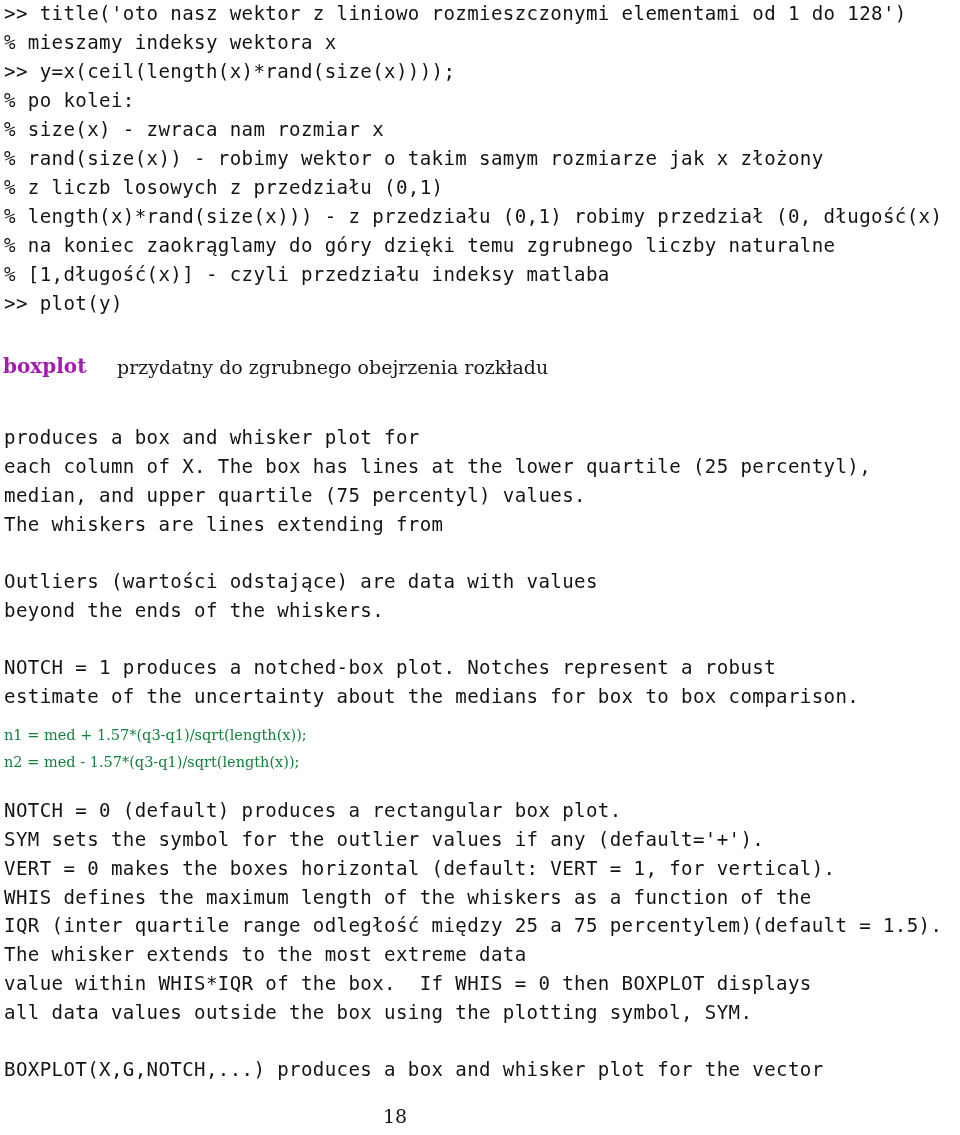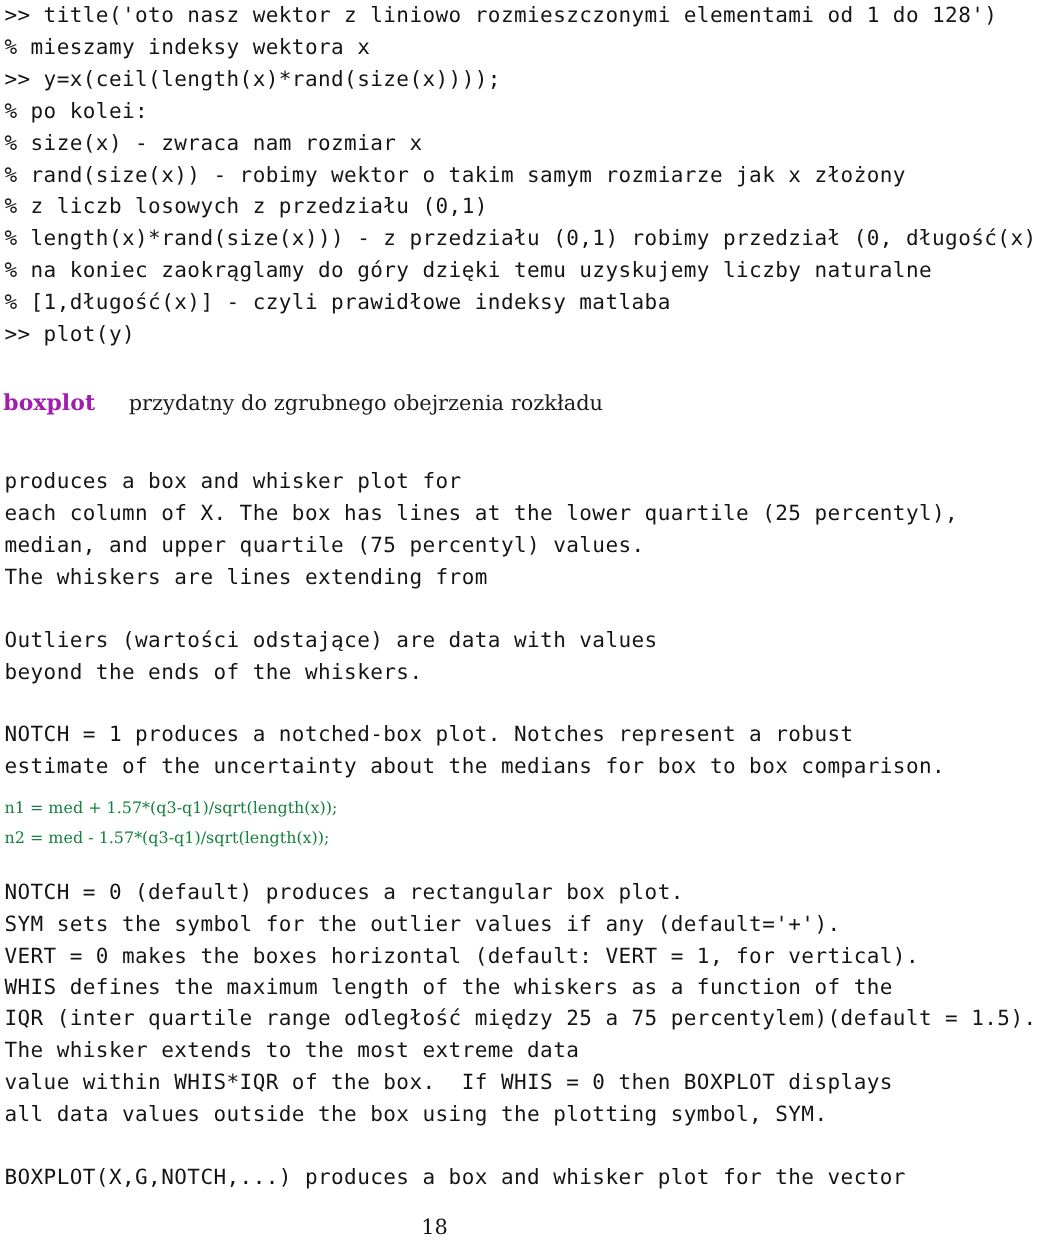--- a/index.html
+++ b/index.html
@@ -89,22 +89,22 @@
 <div class="page">
 
   <div class="vline" style="top:3px;">&gt;&gt; title('oto nasz wektor z liniowo rozmieszczonymi elementami od 1 do 128')</div>
   <div class="vline" style="top:32px;">% mieszamy indeksy wektora x</div>
   <div class="vline" style="top:61px;">&gt;&gt; y=x(ceil(length(x)*rand(size(x))));</div>
   <div class="vline" style="top:90px;">% po kolei:</div>
   <div class="vline" style="top:119px;">% size(x) - zwraca nam rozmiar x</div>
   <div class="vline" style="top:148px;">% rand(size(x)) - robimy wektor o takim samym rozmiarze jak x złożony</div>
   <div class="vline" style="top:177px;">% z liczb losowych z przedziału (0,1)</div>
   <div class="vline" style="top:206px;">% length(x)*rand(size(x))) - z przedziału (0,1) robimy przedział (0, długość(x)</div>
-  <div class="vline" style="top:235px;">% na koniec zaokrąglamy do góry dzięki temu uzyskujemy liczby naturalne</div>
-  <div class="vline" style="top:264px;">% [1,długość(x)] - czyli prawidłowe indeksy matlaba</div>
+  <div class="vline" style="top:235px;">% na koniec zaokrąglamy do góry dzięki temu zgrubnego liczby naturalne</div>
+  <div class="vline" style="top:264px;">% [1,długość(x)] - czyli przedziału indeksy matlaba</div>
   <div class="vline" style="top:293px;">&gt;&gt; plot(y)</div>
 
   <div class="fn-heading" style="top:355px;">boxplot</div>
   <div class="fn-desc" style="top:356px; left:117px;">przydatny do zgrubnego obejrzenia rozkładu</div>
 
   <div class="vline" style="top:427px;">produces a box and whisker plot for</div>
   <div class="vline" style="top:456px;">each column of X. The box has lines at the lower quartile (25 percentyl),</div>
   <div class="vline" style="top:485px;">median, and upper quartile (75 percentyl) values.</div>
   <div class="vline" style="top:514px;">The whiskers are lines extending from</div>
   <div class="vline" style="top:571px;">Outliers (wartości odstające) are data with values</div>

